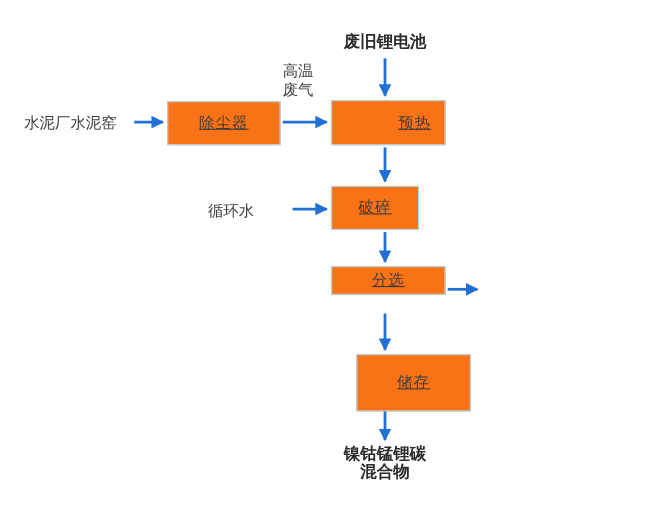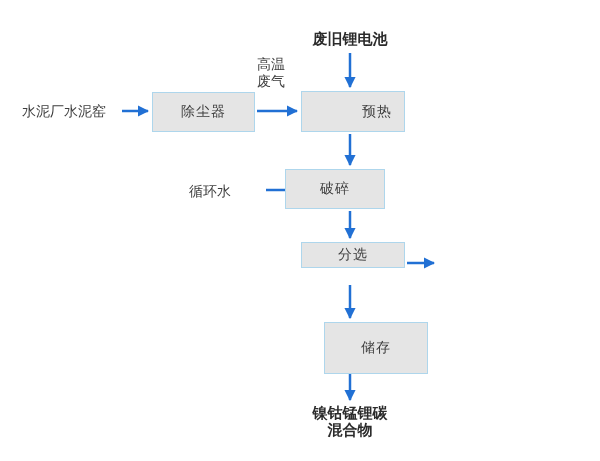--- a/index.html
+++ b/index.html
@@ -8,28 +8,29 @@
     width: 600px;
     height: 461px;
     background: #ffffff;
     font-family: "Liberation Sans", "DejaVu Sans", sans-serif;
     overflow: hidden;
   }
   .arrows { position: absolute; left: 0; top: 0; }
   .box {
     position: absolute;
     box-sizing: border-box;
-    background: #e5e5e5;
+    background: #f97316;
     border: 1px solid #aed6ec;
     display: flex;
     align-items: center;
     justify-content: center;
     font-size: 14px;
     color: #3d3d3d;
     letter-spacing: 1px;
+    text-decoration: underline;
   }
   .lbl {
     position: absolute;
     font-size: 14px;
     color: #3d3d3d;
     white-space: pre-line;
     line-height: 16px;
     text-align: center;
   }
   .lbl.multiline { line-height: 17px; }
@@ -57,21 +58,21 @@
     <line x1="350" y1="134" x2="350" y2="165" stroke="#2170d4" stroke-width="2.5" marker-end="url(#ah)"></line>
     <line x1="266" y1="190" x2="297" y2="190" stroke="#2170d4" stroke-width="2.5" marker-end="url(#ah)"></line>
     <line x1="350" y1="211" x2="350" y2="238" stroke="#2170d4" stroke-width="2.5" marker-end="url(#ah)"></line>
     <line x1="407" y1="263" x2="434" y2="263" stroke="#2170d4" stroke-width="2.5" marker-end="url(#ah)"></line>
     <line x1="350" y1="285" x2="350" y2="318" stroke="#2170d4" stroke-width="2.5" marker-end="url(#ah)"></line>
     <line x1="350" y1="364" x2="350" y2="400" stroke="#2170d4" stroke-width="2.5" marker-end="url(#ah)"></line>
   </svg>
 
   <div class="box" style="left:152px; top:92px;  width:103px; height:40px;">除尘器</div>
   <div class="box" style="left:301px; top:91px;  width:104px; height:41px;padding-left:48px;">预热</div>
-  <div class="box" style="left:285px; top:169px; width:100px; height:40px;">破碎</div>
+  <div class="box" style="left:301px; top:169px; width:80px; height:40px;">破碎</div>
   <div class="box" style="left:301px; top:242px; width:104px; height:26px;">分选</div>
   <div class="box" style="left:301px; top:322px; width:104px; height:52px;margin-left:23px;">储存</div>
 
   <div class="lbl" style="left:22px; top:103px;">水泥厂水泥窑</div>
   <div class="lbl bold center" style="left:275px; top:31px; width:150px;">废旧锂电池</div>
   <div class="lbl multiline" style="left:257px; top:56px;">高温
 废气</div>
   <div class="lbl" style="left:189px; top:183px;">循环水</div>
   <div class="lbl bold center multiline" style="left:273px; top:404px; width:154px;">镍钴锰锂碳
 混合物</div>

